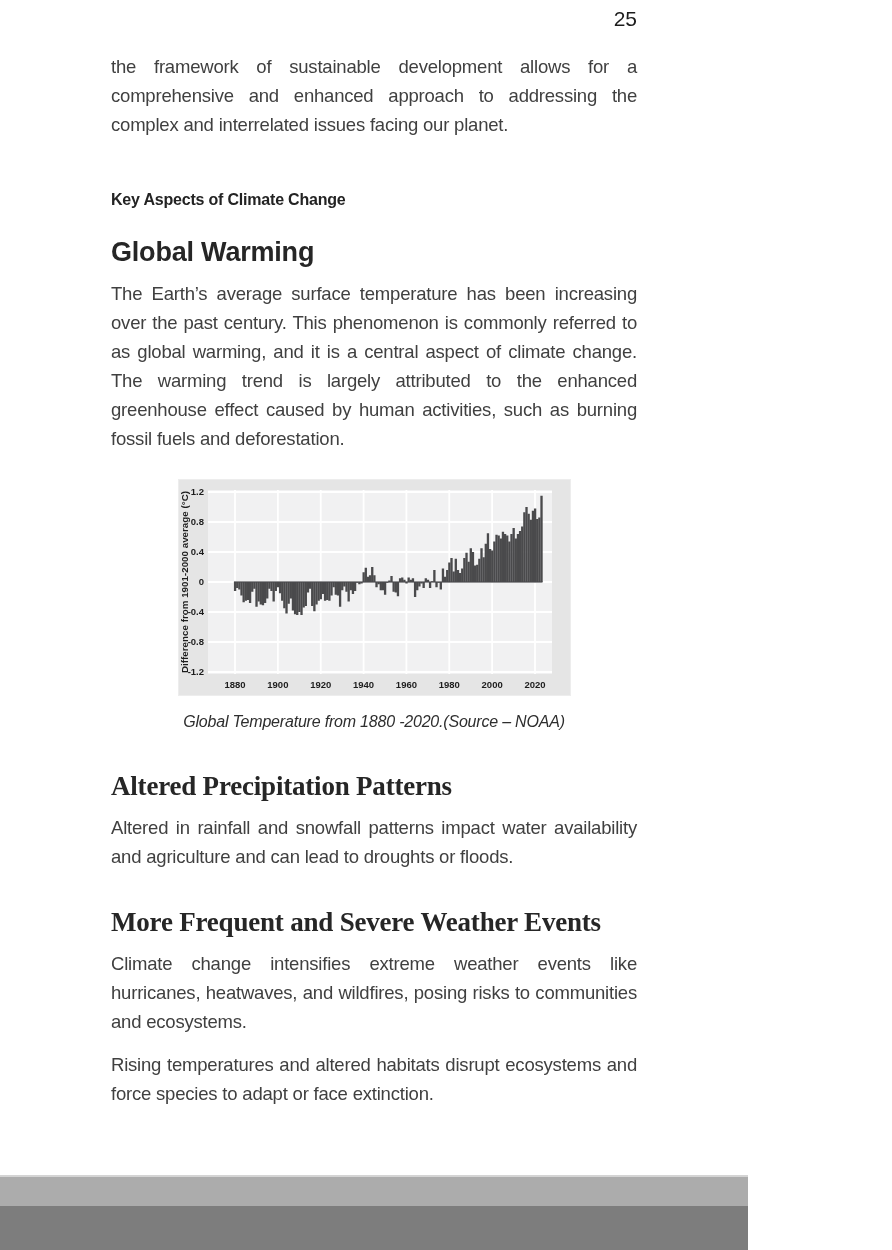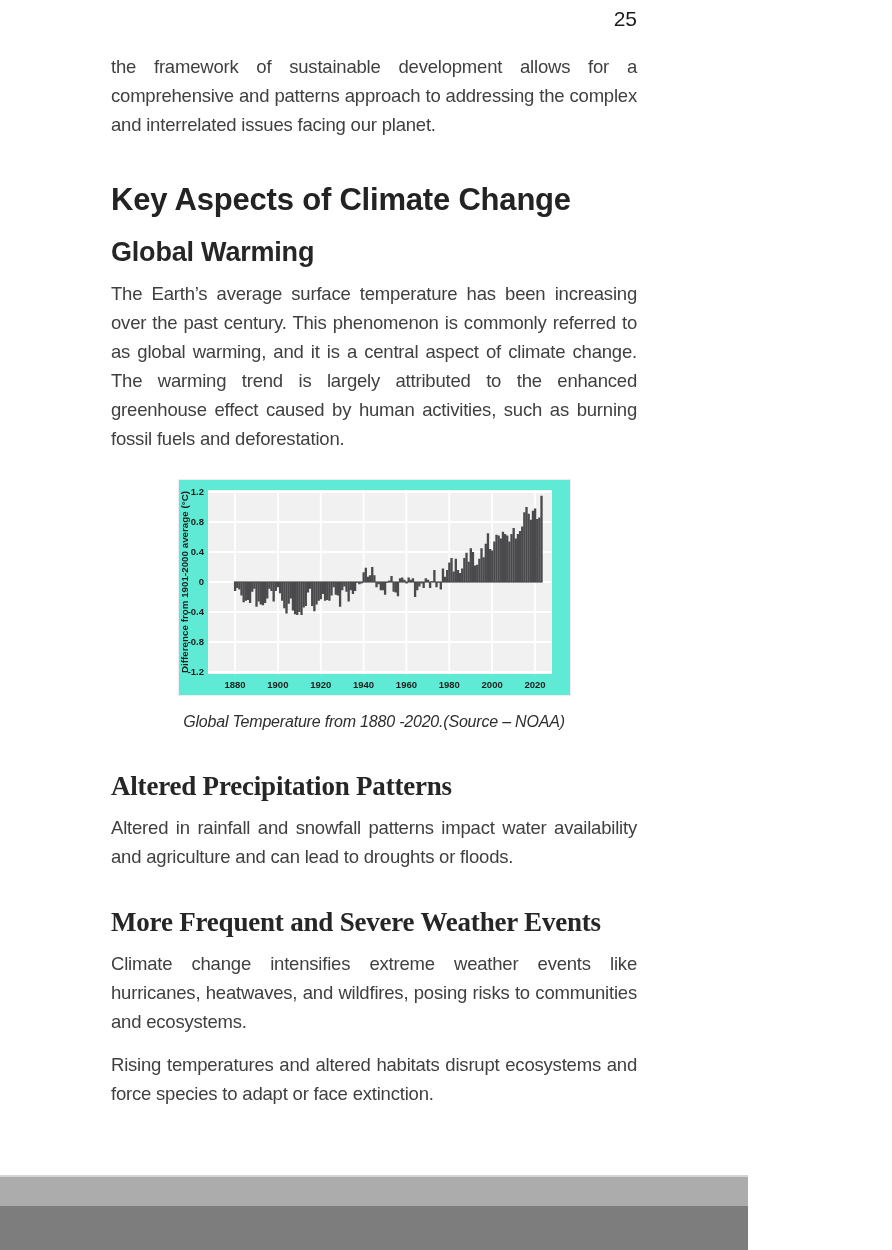--- a/index.html
+++ b/index.html
@@ -22,38 +22,38 @@
     margin:0;
     margin-top:14px;
     font-size:18.5px;line-height:29px;
     letter-spacing:-0.2px;
     text-align:justify;
     color:#404040;
   }
   p.intro{margin-top:20px;}
   h1.section-title{
     margin:0;margin-top:46px;
-    font-size:31px;line-height:30px;
+    font-size:16px;line-height:30px;
     font-weight:700;color:#232323;
     letter-spacing:-0.2px;
   }
   h2.sub-heading{
     margin:0;margin-top:24px;
     font-size:27px;line-height:26px;
     font-weight:700;color:#262626;
     letter-spacing:-0.2px;
   }
   h2.sub-heading.gap{margin-top:38px;font-family:Liberation Serif, serif;}
   figure.temp-figure{margin:0;margin-top:26px;text-align:center;}
   .chart-box{
     width:393px;height:217px;
     margin:0 auto;
     border:1px solid #ededed;
     box-sizing:border-box;
-    background:#5eead4;
+    background:#e5e5e5;
   }
   figcaption.fig-caption{
     margin-top:13px;
     font-size:16px;line-height:26px;
     font-style:italic;
     color:#2e2e2e;
     text-align:center;
     letter-spacing:-0.2px;
   }
   .footer-bar{position:absolute;left:0;width:892px;}
@@ -61,21 +61,21 @@
   .footer-bar.dark{bottom:0;height:44px;}
 </style>
 </head>
 <body>
 
 <div class="page">
   <div class="content">
 
     <div class="page-number">25</div>
 
-    <p class="body-text intro">the framework of sustainable development allows for a comprehensive and patterns approach to addressing the complex and interrelated issues facing our planet.</p>
+    <p class="body-text intro">the framework of sustainable development allows for a comprehensive and enhanced approach to addressing the complex and interrelated issues facing our planet.</p>
 
     <h1 class="section-title">Key Aspects of Climate Change</h1>
 
     <h2 class="sub-heading">Global Warming</h2>
     <p class="body-text">The Earth’s average surface temperature has been increasing over the past century. This phenomenon is commonly referred to as global warming, and it is a central aspect of climate change. The warming trend is largely attributed to the enhanced greenhouse effect caused by human activities, such as burning fossil fuels and deforestation.</p>
 
     <figure class="temp-figure">
       <div class="chart-box" id="chart"><svg viewBox="0 0 391 215" width="391" height="215">
             <rect x="29" y="10" width="344" height="184" fill="#f1f1f2"></rect>
             <line x1="29" y1="12" x2="373" y2="12" stroke="#ffffff" stroke-width="1.8"></line>

